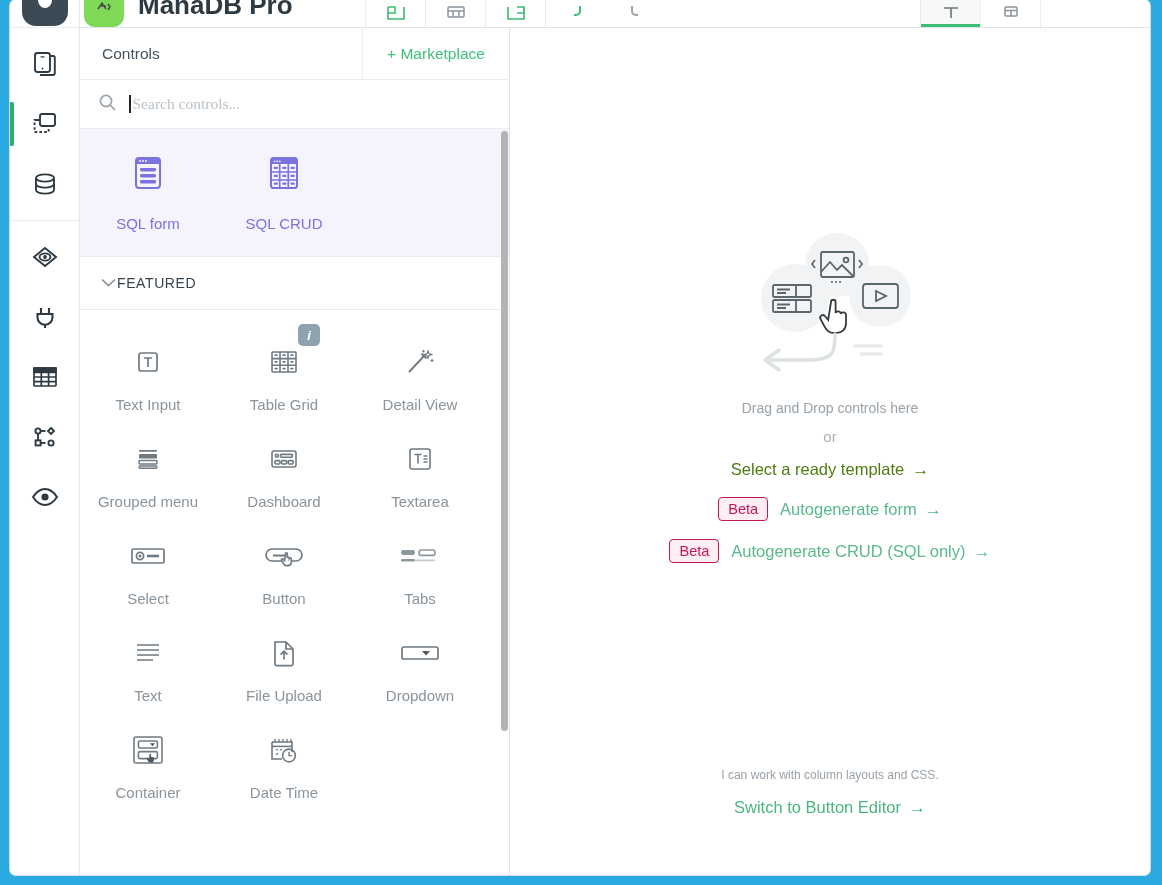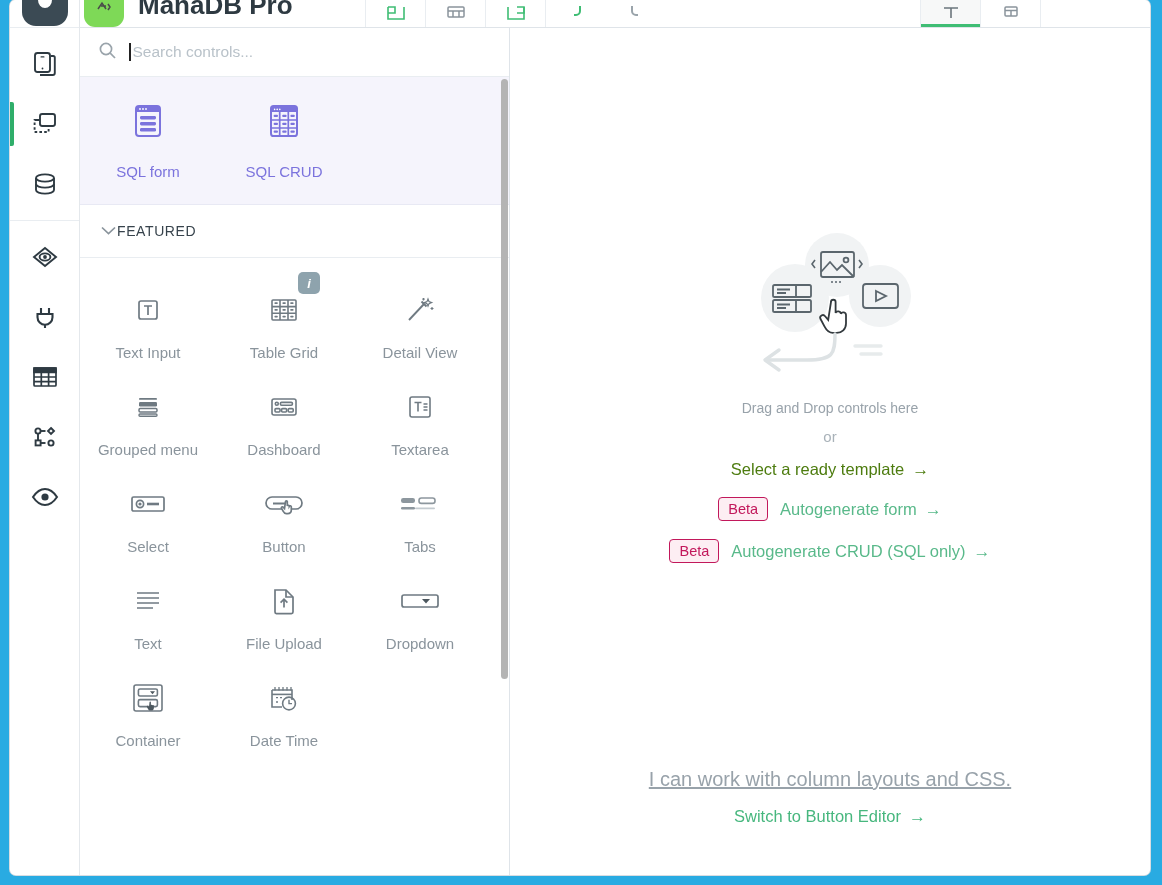--- a/index.html
+++ b/index.html
@@ -89,21 +89,21 @@
     padding: 0 18px;
     gap: 12px;
   }
   .panel-search svg { flex: 0 0 auto; }
   .search-wrap { position: relative; flex: 1; display: flex; align-items: center; }
   .caret {
     width: 1.5px; height: 18px; background: #222; margin-right: 2px;
   }
   .panel-search input {
     flex: 1; border: 0; outline: 0;
-    font-size: 15.5px; font-family: Liberation Sans, sans-serif;
+    font-size: 15.5px; font-family: Liberation Serif, serif;
     color: #0f766e;
     background: transparent;
   }
   .panel-search input::placeholder { color: #b9c2c9; }
 
   .panel-scroll {
     flex: 1; position: relative; overflow: hidden;
   }
   .sql-row {
     background: #f5f4fc;
@@ -230,21 +230,21 @@
     font-size: 14.5px;
   }
   .beta-link {
     font-size: 16.5px; color: #59b98a; cursor: pointer;
     display: flex; align-items: center; gap: 8px;
   }
   .canvas-foot {
     position: absolute; left: 0; right: 0; top: 740px;
     text-align: center;
   }
-  .foot-text { font-size: 20px; color: #98a2aa; text-decoration: underline; }
+  .foot-text { font-size: 12px; color: #98a2aa; }
   .foot-link {
     margin-top: 16px; font-size: 16.5px; color: #47b77e; cursor: pointer;
     display: flex; align-items: center; justify-content: center; gap: 8px;
   }
   .arrow { font-size: 17px; line-height: 1; }
 </style>
 </head>
 <body>
 
 <div id="frame">
@@ -370,20 +370,24 @@
       <svg width="22" height="18" viewBox="0 0 22 18" fill="none" stroke="#8a949c" stroke-width="1.5">
         <rect x="5" y="3" width="12" height="9" rx="1"></rect>
         <path d="M5 6.6 h12 M11 6.6 v5.4"></path>
       </svg>
     </div>
     <div class="tb-end"></div>
   </div>
 
   <div id="panel">
 
+    <div class="panel-head">
+      <div class="panel-head-left">Controls</div>
+      <div class="panel-head-right">+ Marketplace</div>
+    </div>
 
     <div class="panel-search">
       <span>
         <svg width="19" height="19" viewBox="0 0 19 19" fill="none" stroke="#9aa4ab" stroke-width="1.7">
           <circle cx="8" cy="8" r="5.6"></circle>
               <path d="M12.2 12.2 L17 17"></path>
         </svg>
       </span>
       <div class="search-wrap">
         <div class="caret"></div>

